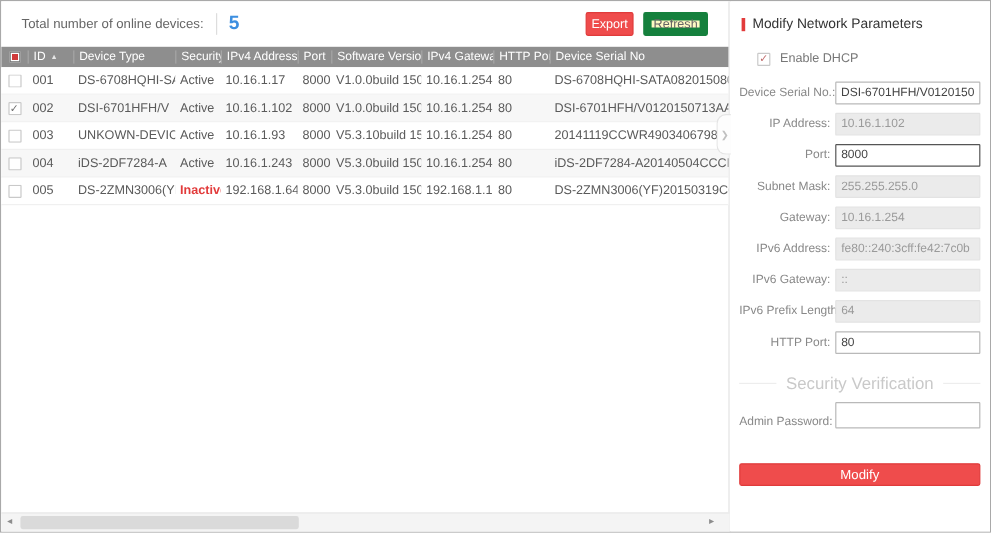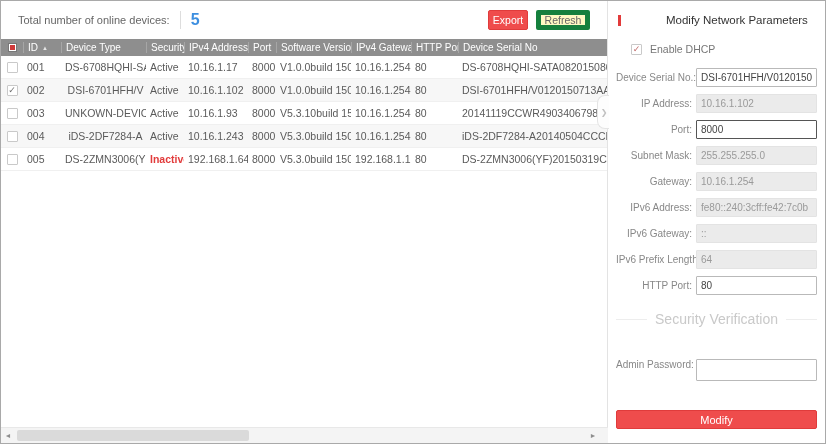--- a/index.html
+++ b/index.html
@@ -9,29 +9,29 @@
   
   .left { position:absolute; left:0; top:0; width:607px; height:100%; border-right:1px solid #e3e3e3; background:#fff; }
 
   .topbar { height:38px; display:flex; align-items:center; }
   .total-label { margin-left:17px; font-size:11px; color:#666; }
   .topbar-divider { width:1px; height:18px; background:#ddd; margin:0 10px; }
   .total-count { font-size:16px; font-weight:bold; color:#3d8fe0; }
   .btn-group { margin-left:auto; margin-right:17px; display:flex; gap:8px; }
   .btn { height:20px; font-size:10.5px; display:flex; align-items:center; justify-content:center; border-radius:2px; cursor:pointer; }
   .btn-export { width:40px; background:#ef4c4c; color:#fff; border:1px solid #e03b3b; }
-  .btn-refresh { width:54px; background:#fef9c3; color:#666; border:5px solid #15803d; }
+  .btn-refresh { width:54px; background:#fef9c3; color:#666; border:7px solid #15803d; }
 
   
   .thead { display:flex; align-items:center; height:17px; background:#8e8e8e; color:#fff; font-size:10px; }
   .th { padding-left:4px; white-space:nowrap; overflow:hidden; display:flex; align-items:center; height:11px; }
   .th + .th { border-left:1px solid #a6a6a6; }
   .c-cb { width:22px; flex:none; }
   .c-id { width:38px; flex:none; }
-  .c-type { width:85px; flex:none;text-align:center; }
+  .c-type { width:85px; flex:none; }
   .c-sec { width:38px; flex:none; }
   .c-ip { width:64px; flex:none; }
   .c-port { width:28px; flex:none; }
   .c-sw { width:75px; flex:none; }
   .c-gw { width:60px; flex:none; }
   .c-http { width:47px; flex:none; }
   .c-sn { flex:1; min-width:0; }
   .th.c-cb { border-left:none; display:flex; justify-content:center; padding-left:0; }
   .hdr-cb { width:9px; height:9px; background:#fff; border:1px solid #777; display:flex; align-items:center; justify-content:center; }
   .hdr-cb .sq { width:5px; height:5px; background:#d03a3a; }
@@ -51,41 +51,41 @@
 
   
   .hscroll { position:absolute; left:0; bottom:0; width:607px; height:16px; background:#f4f4f4; border-top:1px solid #e8e8e8; }
   .hs-arrow { position:absolute; top:0; width:14px; height:15px; display:flex; align-items:center; justify-content:center; font-size:7px; color:#8d8d8d; cursor:pointer; }
   .hs-left { left:0; }
   .hs-right { right:8px; }
   .hs-thumb { position:absolute; left:16px; top:2px; width:232px; height:11px; background:#dadada; border-radius:2px; cursor:pointer; }
 
   
   .panel { position:absolute; left:608px; top:0; right:0; height:100%; background:#fff; padding:0 8px 0 7px; }
-  .panel-title { display:flex; align-items:center; margin:13px 0 0 2px;gap:39px; }
+  .panel-title { display:flex; align-items:center; margin:13px 0 0 2px; }
   .panel-title .bar { width:3px; height:11px; background:#e23b3b; flex:none; }
   .panel-title .txt { margin-left:6px; font-size:11.5px; color:#333; white-space:nowrap; }
 
   .dhcp-row { display:flex; align-items:center; margin:17px 0 0 15px; cursor:pointer; }
   .dhcp-cb { width:11px; height:11px; border:1px solid #c9c9c9; border-radius:1px; background:#fff; font-size:9px; line-height:9px; color:#c06a6a; text-align:center; }
   .dhcp-label { margin-left:8px; font-size:10.5px; color:#777; }
 
   .fields { margin-top:13px; }
   .field-row { display:flex; align-items:center; margin-bottom:7px; }
   .field-label { width:76px; flex:none; text-align:right; font-size:10px; color:#888; white-space:nowrap; }
   .field-input { flex:1; min-width:0; height:19px; margin-left:4px; font-size:10px; padding:0 4px; font-family:"Liberation Sans", sans-serif; border-radius:1px; outline:none; }
   .field-input.editable { background:#fff; border:1px solid #b9b9b9; color:#444; }
   .field-input.focused { border:1px solid #555; }
   .field-input.disabled { background:#ebebeb; border:1px solid #e3e3e3; color:#9a9a9a; }
 
   .sec-divider { display:flex; align-items:center; margin-top:16px; }
   .sec-divider .line { flex:1; height:1px; background:#ededed; }
   .sec-divider .txt { margin:0 8px; font-size:14px; color:#c9c9c9; white-space:nowrap; }
 
-  .admin-row { display:flex; align-items:flex-start; margin-top:32px; }
+  .admin-row { display:flex; align-items:flex-end; margin-top:8px; }
   .admin-row .field-input { height:22px; }
 
   .btn-modify { margin-top:29px; height:19px; background:#ef4c4c; border:1px solid #e03b3b; border-radius:2px; color:#fff; font-size:11px; display:flex; align-items:center; justify-content:center; cursor:pointer; }
   .forgot-link { margin-top:6px; text-align:right; font-size:10.5px; color:#4380e4; cursor:pointer; }
 </style>
 </head>
 <body>
 
 <div class="window">
 

